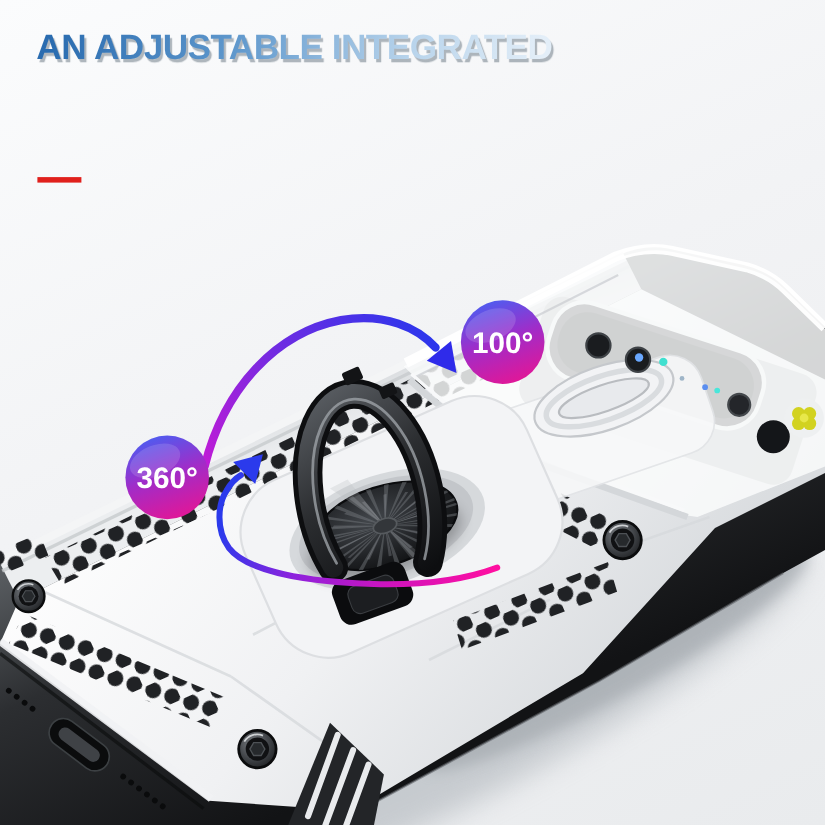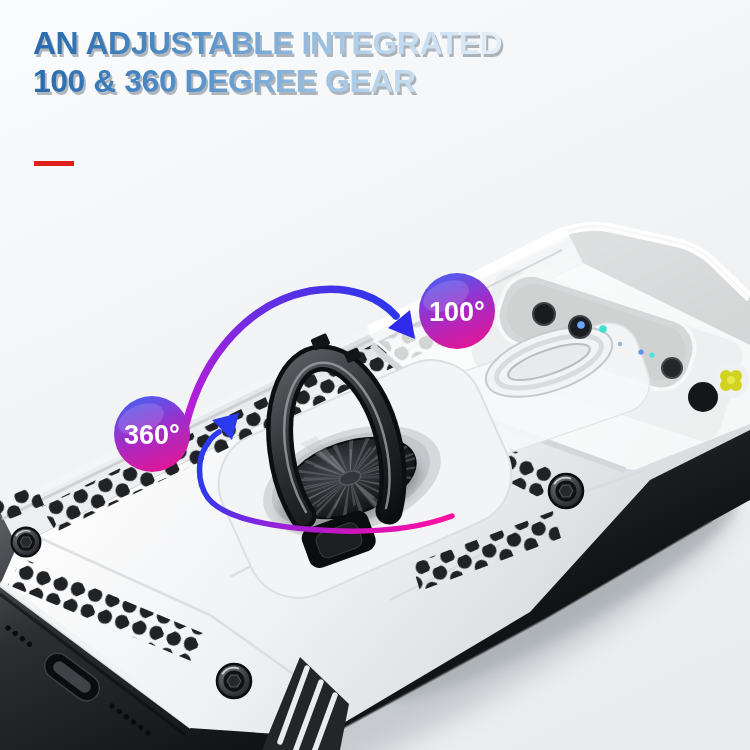--- a/index.html
+++ b/index.html
@@ -260,17 +260,16 @@
   </g>
   <g>
     <circle cx="152" cy="434" r="38" fill="url(#badgeG)"></circle>
     <ellipse cx="141" cy="419" rx="24" ry="14" transform="rotate(-22 141 419)" fill="#ffffff" opacity="0.14"></ellipse>
     <text x="152" y="434" text-anchor="middle" dy="0.36em" font-family="Liberation Sans, sans-serif" font-size="27" font-weight="bold" fill="#ffffff">360°</text>
   </g>
 </svg>
 
 <div class="headline">
   <div class="hline">AN ADJUSTABLE INTEGRATED</div>
-  <div class="hline">100 &amp; 360 DEGREE GEAR</div>
 </div>
 <div class="divider"></div>
 
 </div>
 
 </body></html>

